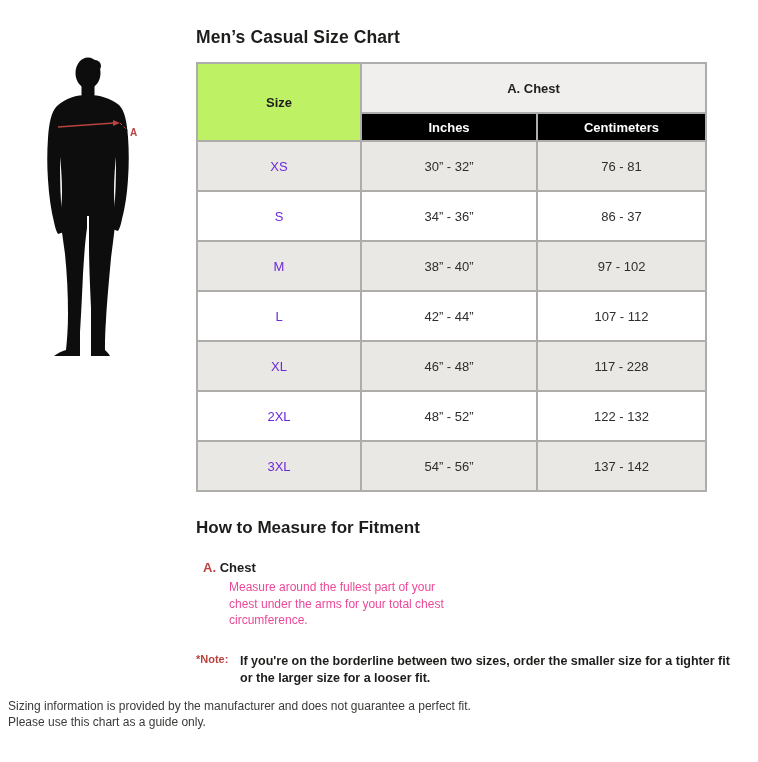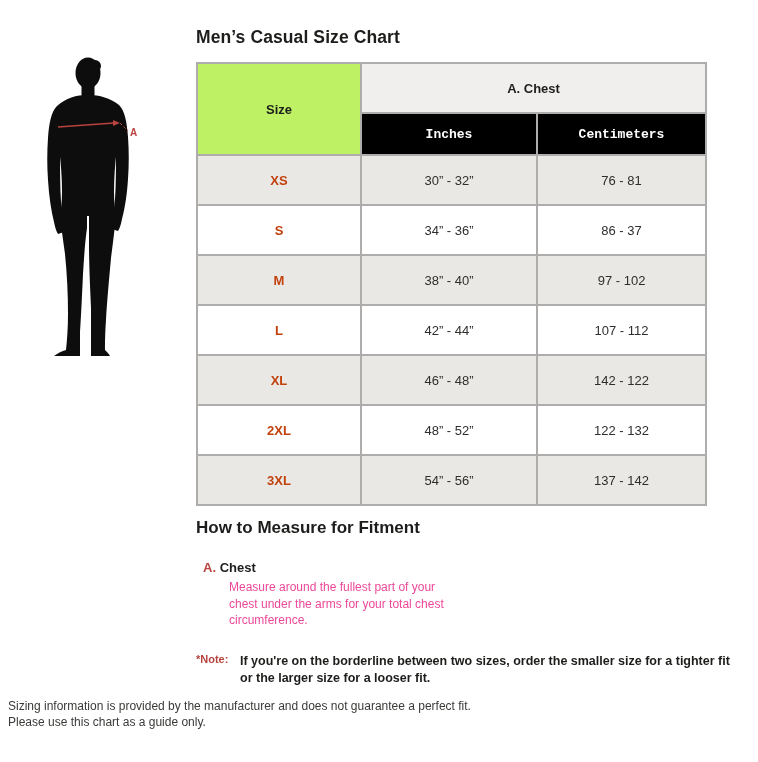--- a/index.html
+++ b/index.html
@@ -62,27 +62,26 @@
   .hdr-group {
     background: #f0efed;
     font-weight: bold;
     height: 50px;
   }
   .hdr-sub {
     background: #000000;
     color: #ffffff;
     font-weight: bold;
     font-size: 12px;
-    height: 42px;
-    font-family: Liberation Mono, monospace;
+    height: 28px;
   }
   .row-odd td  { background: #e9e8e5; }
   .row-even td { background: #ffffff; }
   .size-table td { height: 50px; color: #2e2e2c; }
-  .size-table td.size-cell { font-weight: bold; color: #c2410c; text-align: center; }
+  .size-table td.size-cell { font-weight: normal; color: #6d28d9; text-align: center; }
 
   
   .howto-heading {
     position: absolute;
     left: 196px;
     top: 518px;
     font-size: 17px;
     font-weight: bold;
     color: #1d1d1b;
   }
@@ -208,21 +207,21 @@
         <td>97 - 102</td>
       </tr>
       <tr class="row-even">
         <td class="size-cell">L</td>
         <td>42” - 44”</td>
         <td>107 - 112</td>
       </tr>
       <tr class="row-odd">
         <td class="size-cell">XL</td>
         <td>46” - 48”</td>
-        <td>142 - 122</td>
+        <td>117 - 228</td>
       </tr>
       <tr class="row-even">
         <td class="size-cell">2XL</td>
         <td>48” - 52”</td>
         <td>122 - 132</td>
       </tr>
       <tr class="row-odd">
         <td class="size-cell">3XL</td>
         <td>54” - 56”</td>
         <td>137 - 142</td>

